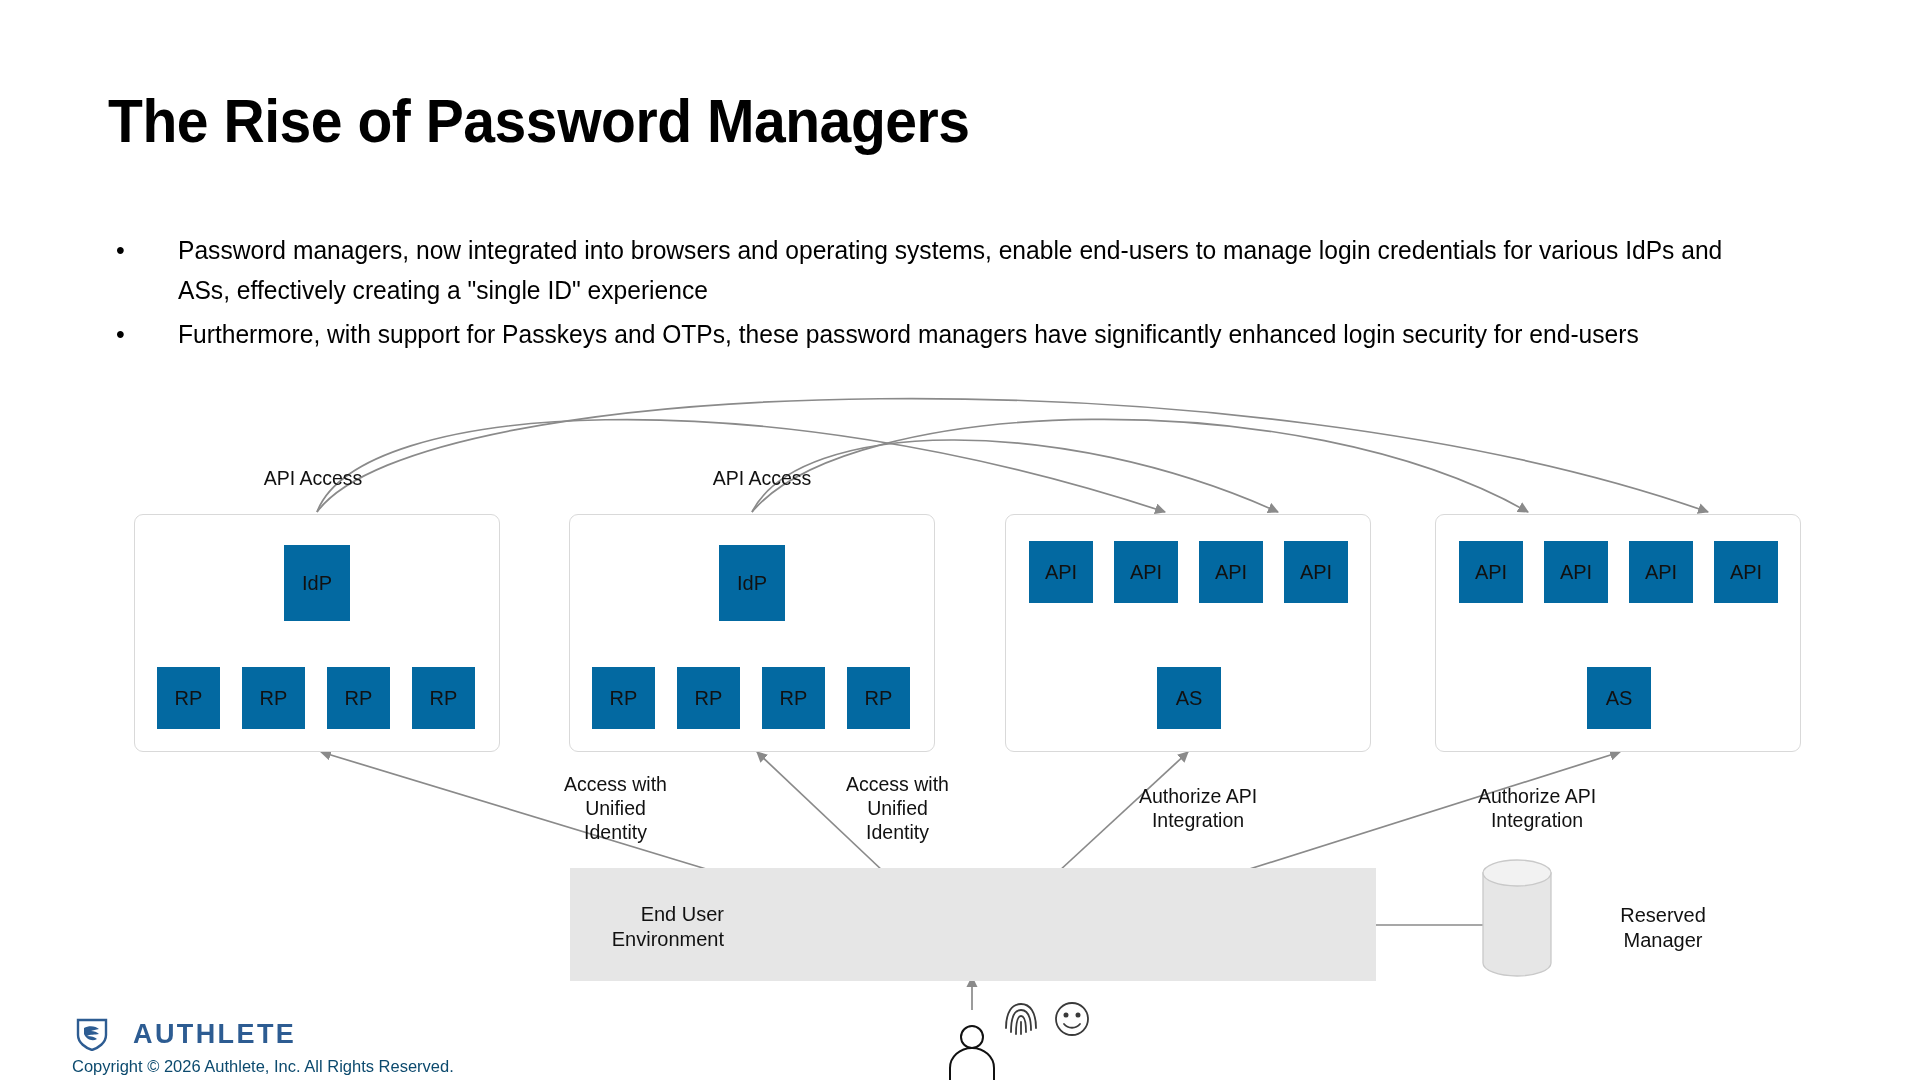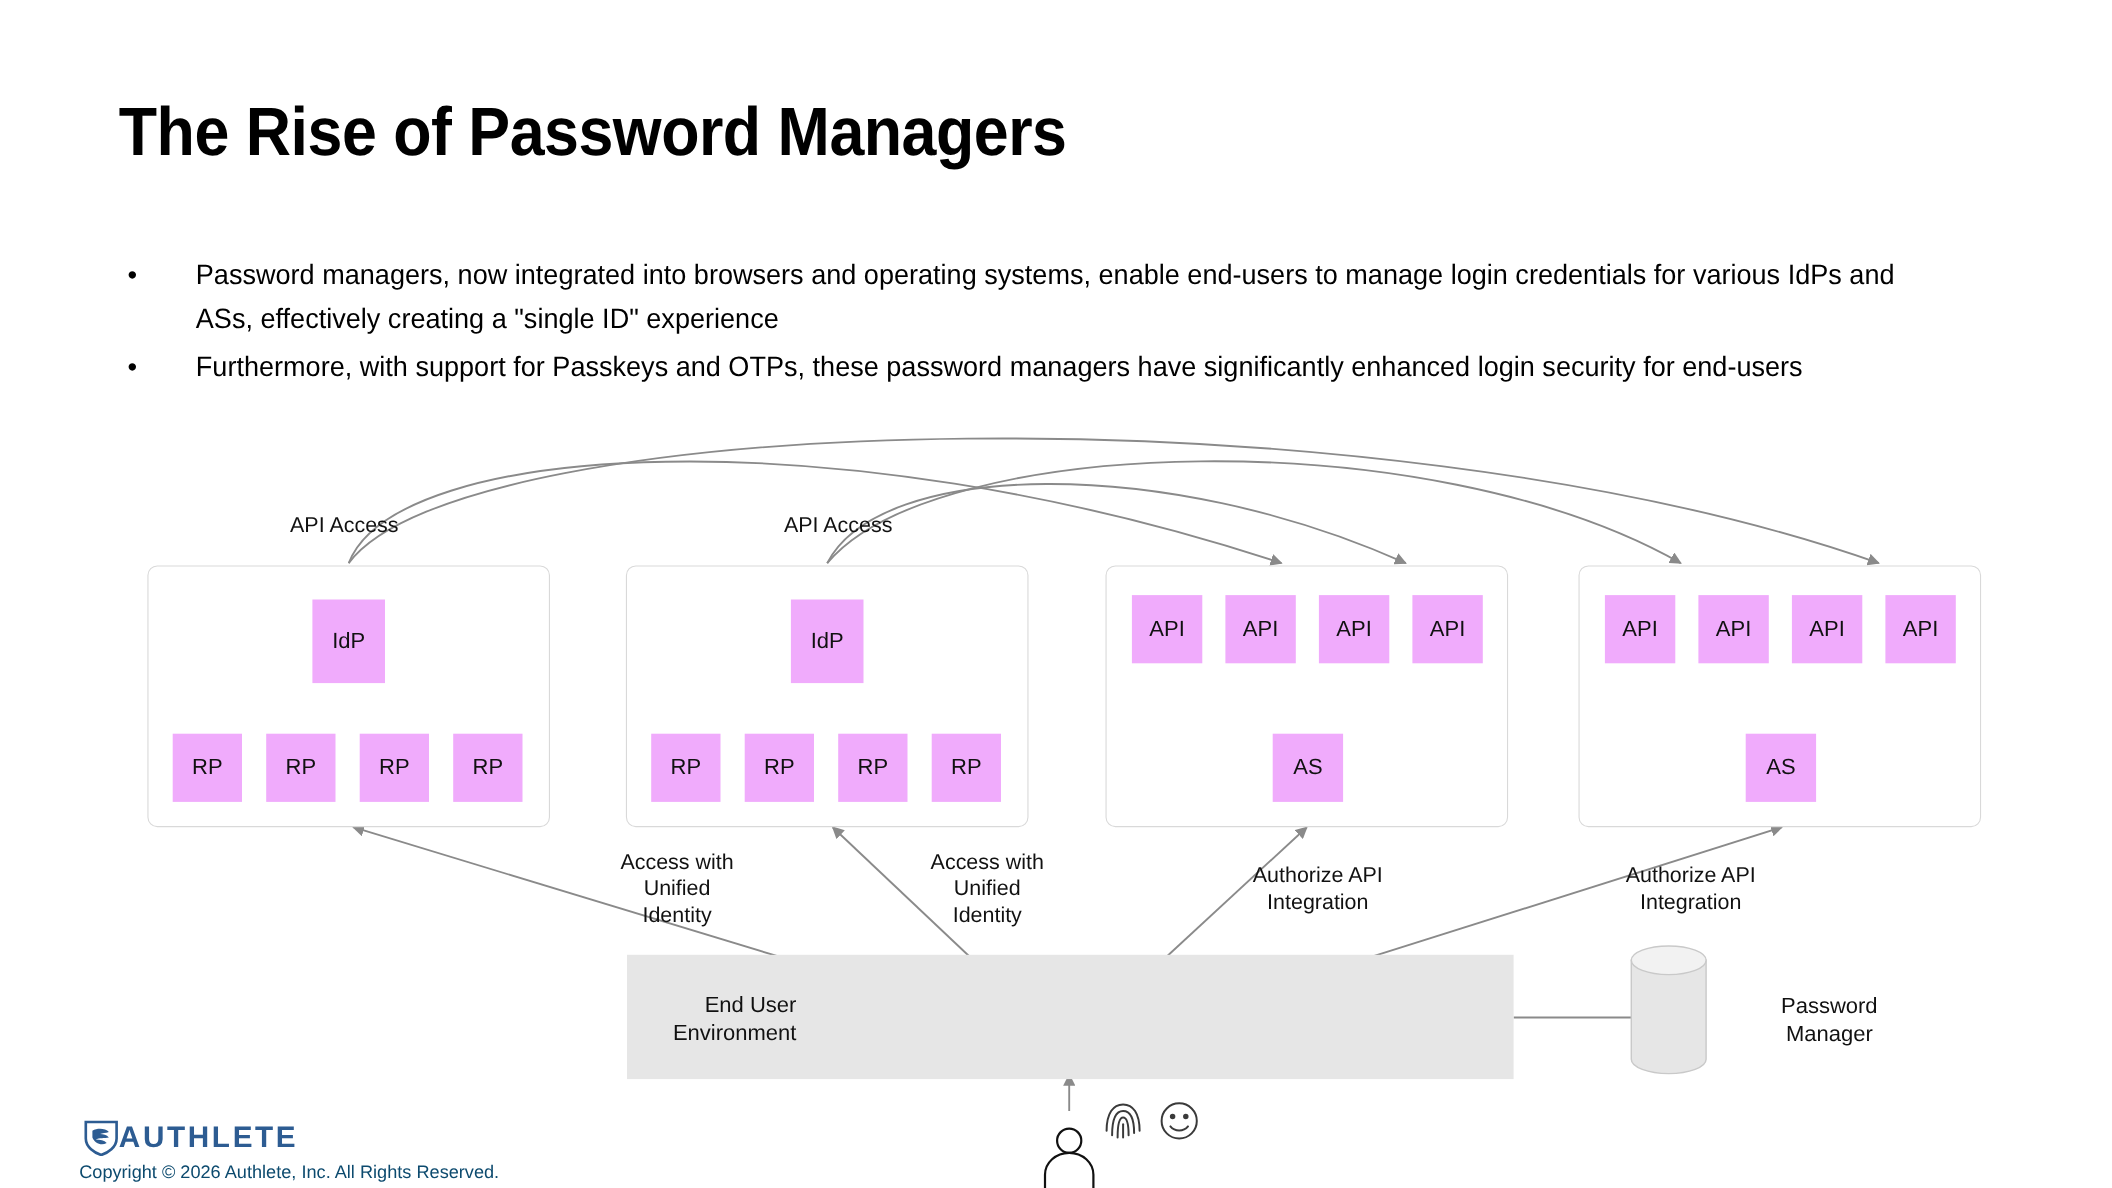--- a/index.html
+++ b/index.html
@@ -65,21 +65,21 @@
   #diagram-svg { position: absolute; left: 0; top: 0; }
 
   .panel {
     position: absolute;
     border: 1.4px solid #d9d9d9;
     border-radius: 9px;
     background: #ffffff;
   }
   .node {
     position: absolute;
-    background: #f0abfc;
+    background: #0369a1;
     display: flex;
     align-items: center;
     justify-content: center;
     font-size: 20px;
     color: #111;
   }
   .flowlabel {
     position: absolute;
     font-size: 19.5px;
     color: #111;
@@ -109,21 +109,21 @@
     white-space: pre-line;
   }
 
   
   .logo-wrap {
     position: absolute;
     left: 76px;
     top: 1017px;
     display: flex;
     align-items: center;
-    gap: 0;
+    gap: 25px;
   }
   .logo-word {
     font-size: 27px;
     font-weight: bold;
     letter-spacing: 2.4px;
     color: #2d5c92;
   }
   .copyright {
     position: absolute;
     left: 72px;
@@ -262,21 +262,21 @@
 Identity</div>
   <div class="flowlabel" style="left:1113px; top:784px; width:170px;">Authorize API
 Integration</div>
   <div class="flowlabel" style="left:1452px; top:784px; width:170px;">Authorize API
 Integration</div>
 
   <div class="eue-box" style="left:570px; top:868px; width:806px; height:113px;"></div>
   <div class="eue-label" style="left:574px; top:902px; width:150px;">End User
 Environment</div>
 
-  <div class="pm-label" style="left:1588px; top:903px; width:150px;">Password
+  <div class="pm-label" style="left:1588px; top:903px; width:150px;">Reserved
 Manager</div>
 </div>
 
 <div class="logo-wrap">
   <svg width="32" height="34" viewBox="0 0 32 34">
     <path d="M2,3 L30,3 L30,18 C30,26 22,31 16,33 C10,31 2,26 2,18 Z" fill="none" stroke="#2d5c92" stroke-width="2.4"></path>
     <path d="M8,11 C13,8 20,9 23,12 C20,13 17,13 15,14 C18,14 21,15 23,17
              C19,18 14,17 11,19 C15,19 19,20 21,22 C16,25 10,22 8,17 Z" fill="#2d5c92"></path>
   </svg>
   <span class="logo-word">AUTHLETE</span>

